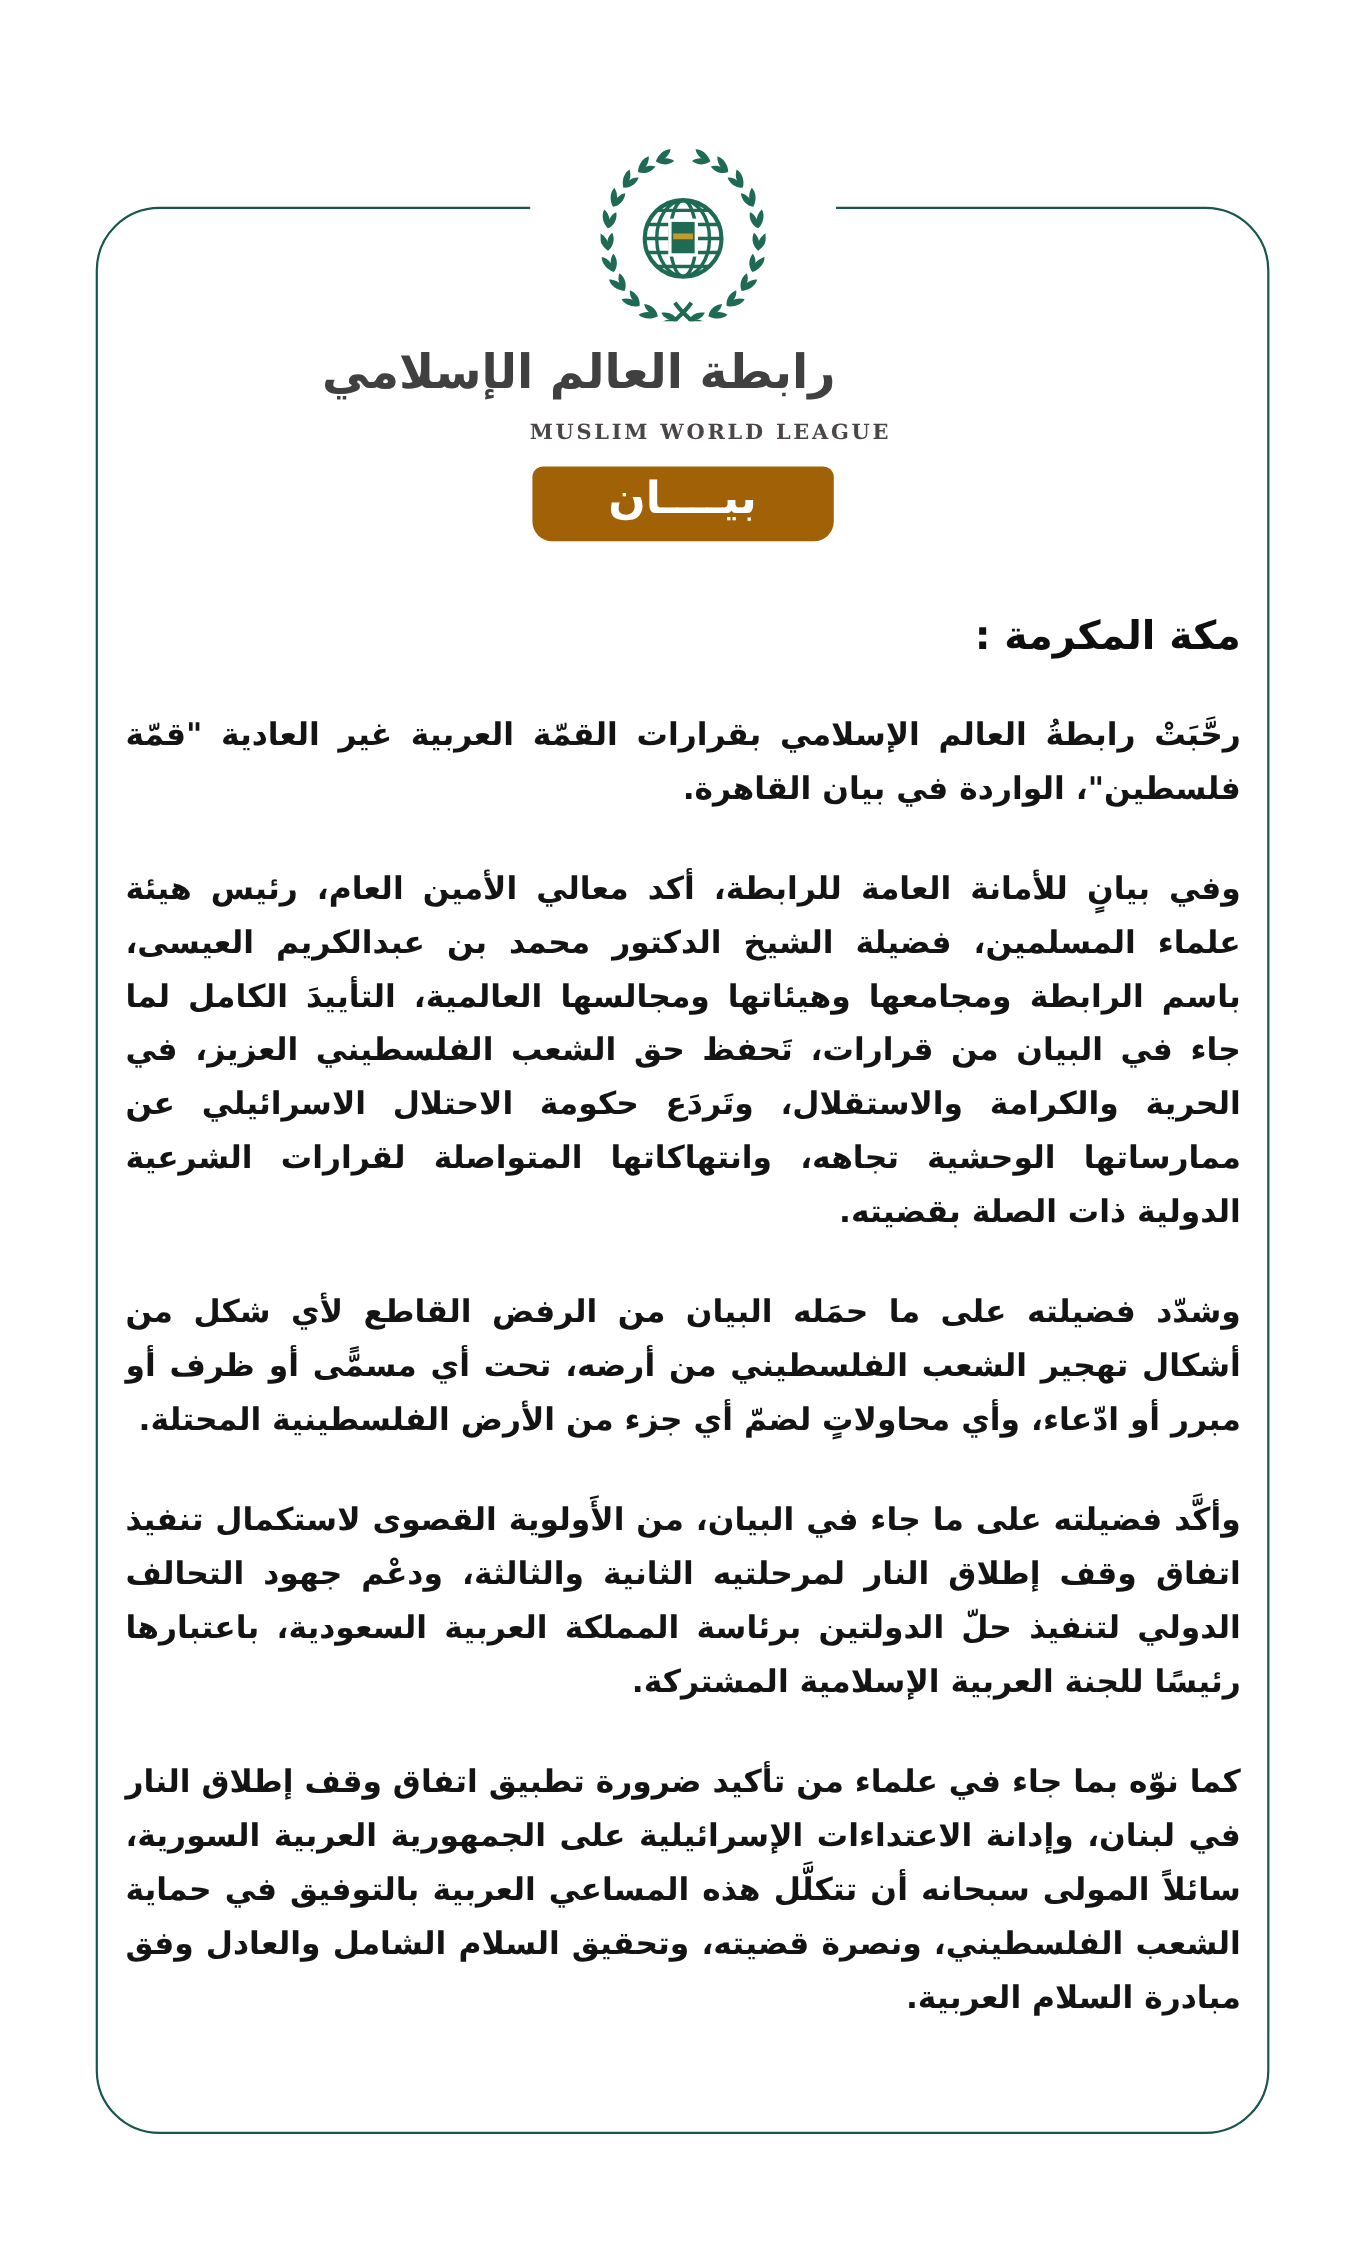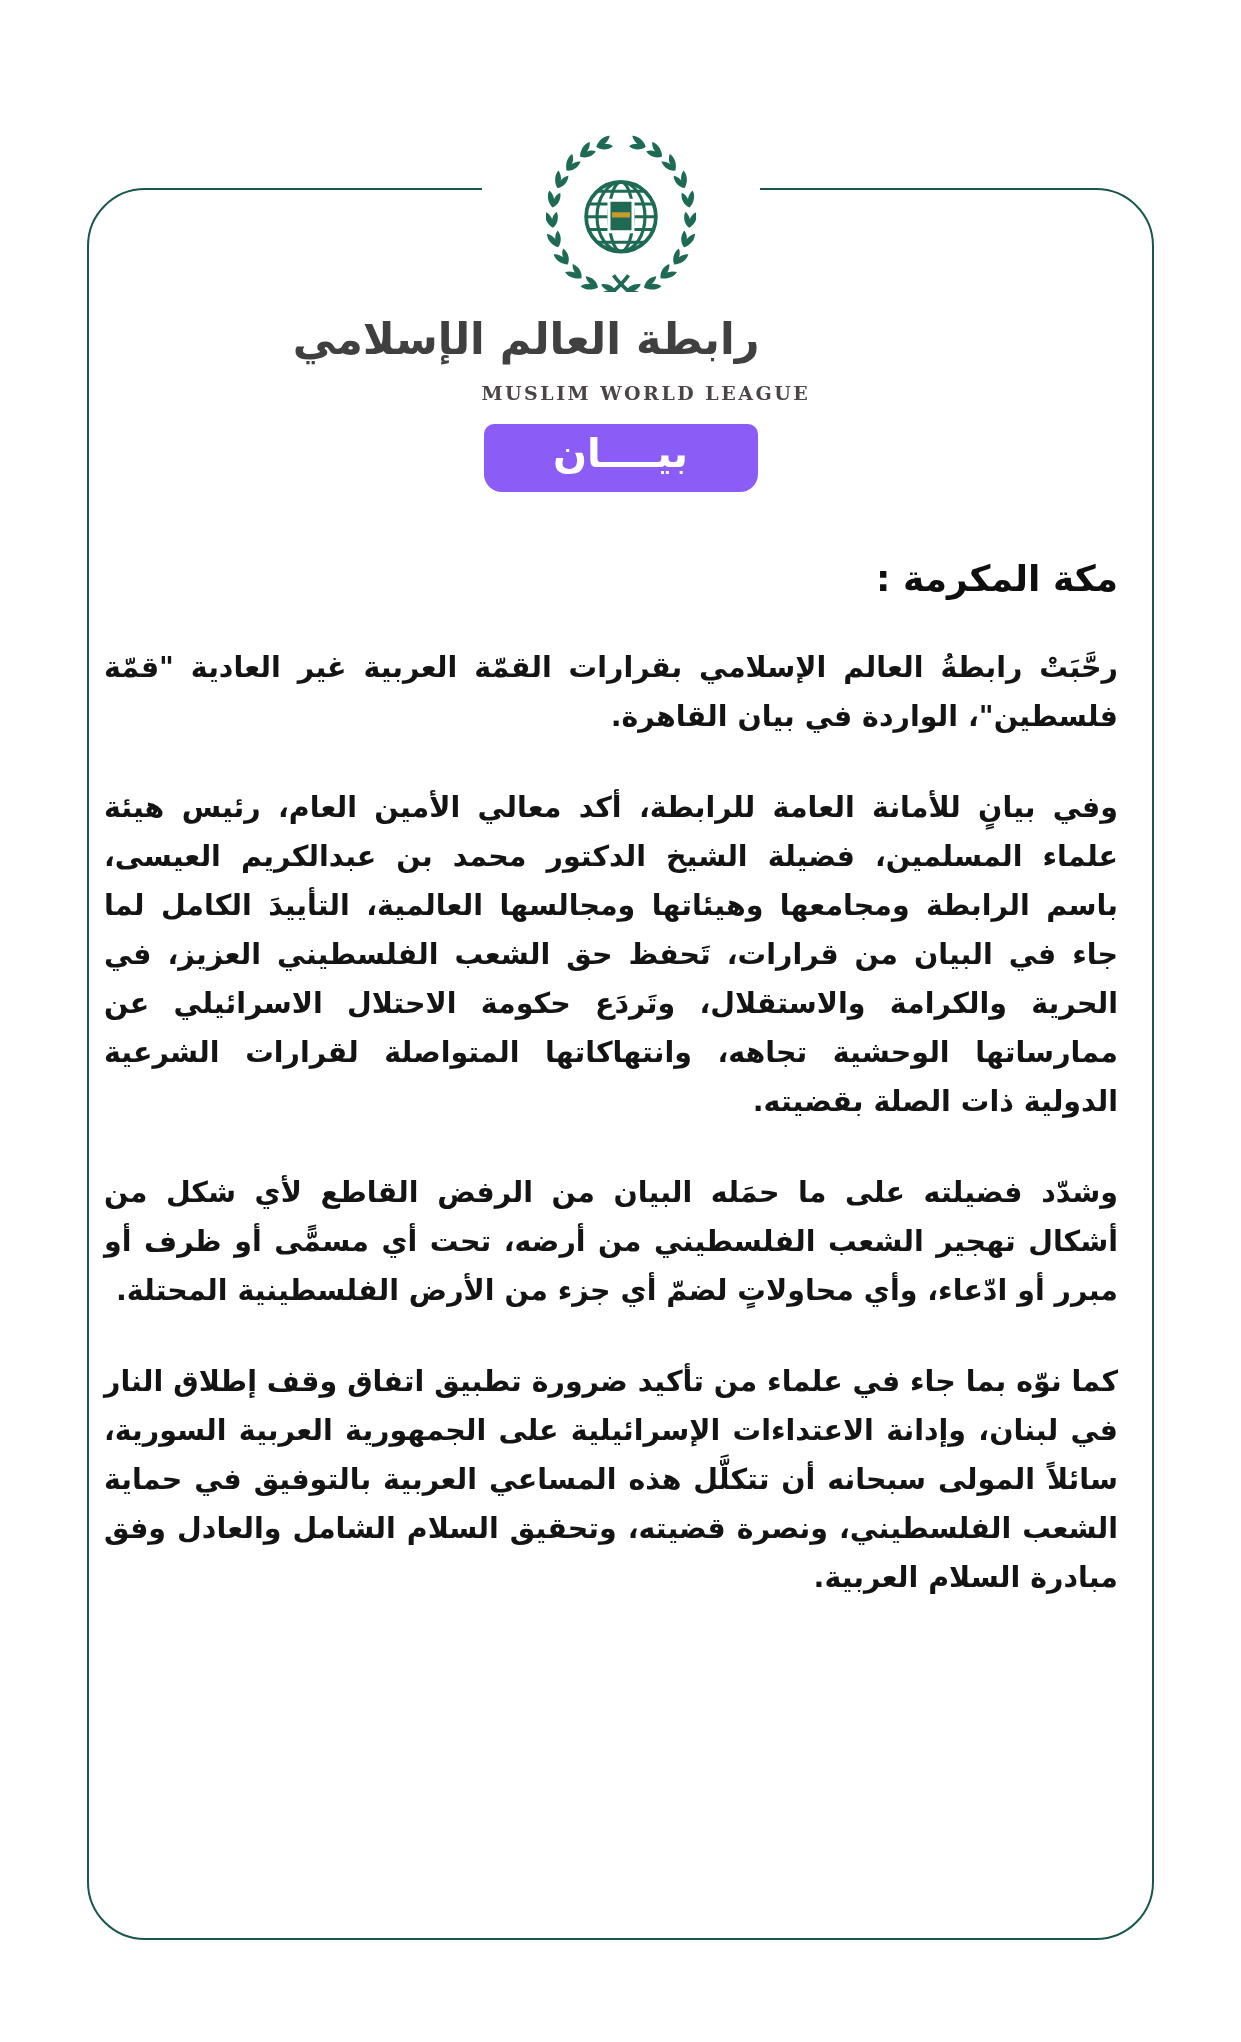--- a/index.html
+++ b/index.html
@@ -21,30 +21,30 @@
   .emblem{display:block;margin:0 auto;}
   .calligraphy{
     margin-top:6px;color:#404040;font-weight:bold;font-size:43px;
     line-height:82px;white-space:nowrap;direction:rtl;letter-spacing:-1px;
   }
   .org-en{
     margin-top:2px;color:#4b4545;font-family:"DejaVu Serif","Liberation Serif",serif;
     font-weight:bold;font-size:19px;letter-spacing:2.5px;white-space:nowrap;
   }
   .banner{
-    margin:20px auto 0;width:274px;height:68px;background:#8b5cf6;
+    margin:20px auto 0;width:274px;height:68px;background:#a16207;
     border-radius:10px 10px 18px 18px;display:flex;align-items:center;justify-content:center;
   }
   .banner-label{
     color:#ffffff;font-size:40px;font-weight:bold;direction:rtl;line-height:1;
     padding-bottom:10px;
   }
   
   .content{
-    position:absolute;z-index:2;top:558px;left:104px;width:1014px;
+    position:absolute;z-index:2;top:558px;left:114px;width:1014px;
     direction:rtl;color:#141414;
   }
   .dateline{
     font-size:36px;font-weight:bold;text-align:right;margin:0 0 44px 0;color:#0f0f0f;
   }
   .para{
     font-size:28.5px;font-weight:bold;line-height:49px;margin:0 0 42px 0;
     text-align:justify;text-align-last:right;
   }
   .para:last-child{margin-bottom:0;}
@@ -118,16 +118,17 @@
     <div class="banner">
       <span class="banner-label">بيــــان</span>
     </div>
   </div>
 
   <div class="content">
     <h2 class="dateline">مكة المكرمة :</h2>
     <p class="para">رحَّبَتْ رابطةُ العالم الإسلامي بقرارات القمّة العربية غير العادية "قمّة فلسطين"، الواردة في بيان القاهرة.</p>
     <p class="para">وفي بيانٍ للأمانة العامة للرابطة، أكد معالي الأمين العام، رئيس هيئة علماء المسلمين، فضيلة الشيخ الدكتور محمد بن عبدالكريم العيسى، باسم الرابطة ومجامعها وهيئاتها ومجالسها العالمية، التأييدَ الكامل لما جاء في البيان من قرارات، تَحفظ حق الشعب الفلسطيني العزيز، في الحرية والكرامة والاستقلال، وتَردَع حكومة الاحتلال الاسرائيلي عن ممارساتها الوحشية تجاهه، وانتهاكاتها المتواصلة لقرارات الشرعية الدولية ذات الصلة بقضيته.</p>
     <p class="para">وشدّد فضيلته على ما حمَله البيان من الرفض القاطع لأي شكل من أشكال تهجير الشعب الفلسطيني من أرضه، تحت أي مسمًّى أو ظرف أو مبرر أو ادّعاء، وأي محاولاتٍ لضمّ أي جزء من الأرض الفلسطينية المحتلة.</p>
+    <p class="para">وأكَّد فضيلته على ما جاء في البيان، من الأَولوية القصوى لاستكمال تنفيذ اتفاق وقف إطلاق النار لمرحلتيه الثانية والثالثة، ودعْم جهود التحالف الدولي لتنفيذ حلّ الدولتين برئاسة المملكة العربية السعودية، باعتبارها رئيسًا للجنة العربية الإسلامية المشتركة.</p>
     <p class="para">كما نوّه بما جاء في علماء من تأكيد ضرورة تطبيق اتفاق وقف إطلاق النار في لبنان، وإدانة الاعتداءات الإسرائيلية على الجمهورية العربية السورية، سائلاً المولى سبحانه أن تتكلَّل هذه المساعي العربية بالتوفيق في حماية الشعب الفلسطيني، ونصرة قضيته، وتحقيق السلام الشامل والعادل وفق مبادرة السلام العربية.</p>
   </div>
 
 </div>
 
 </body></html>

